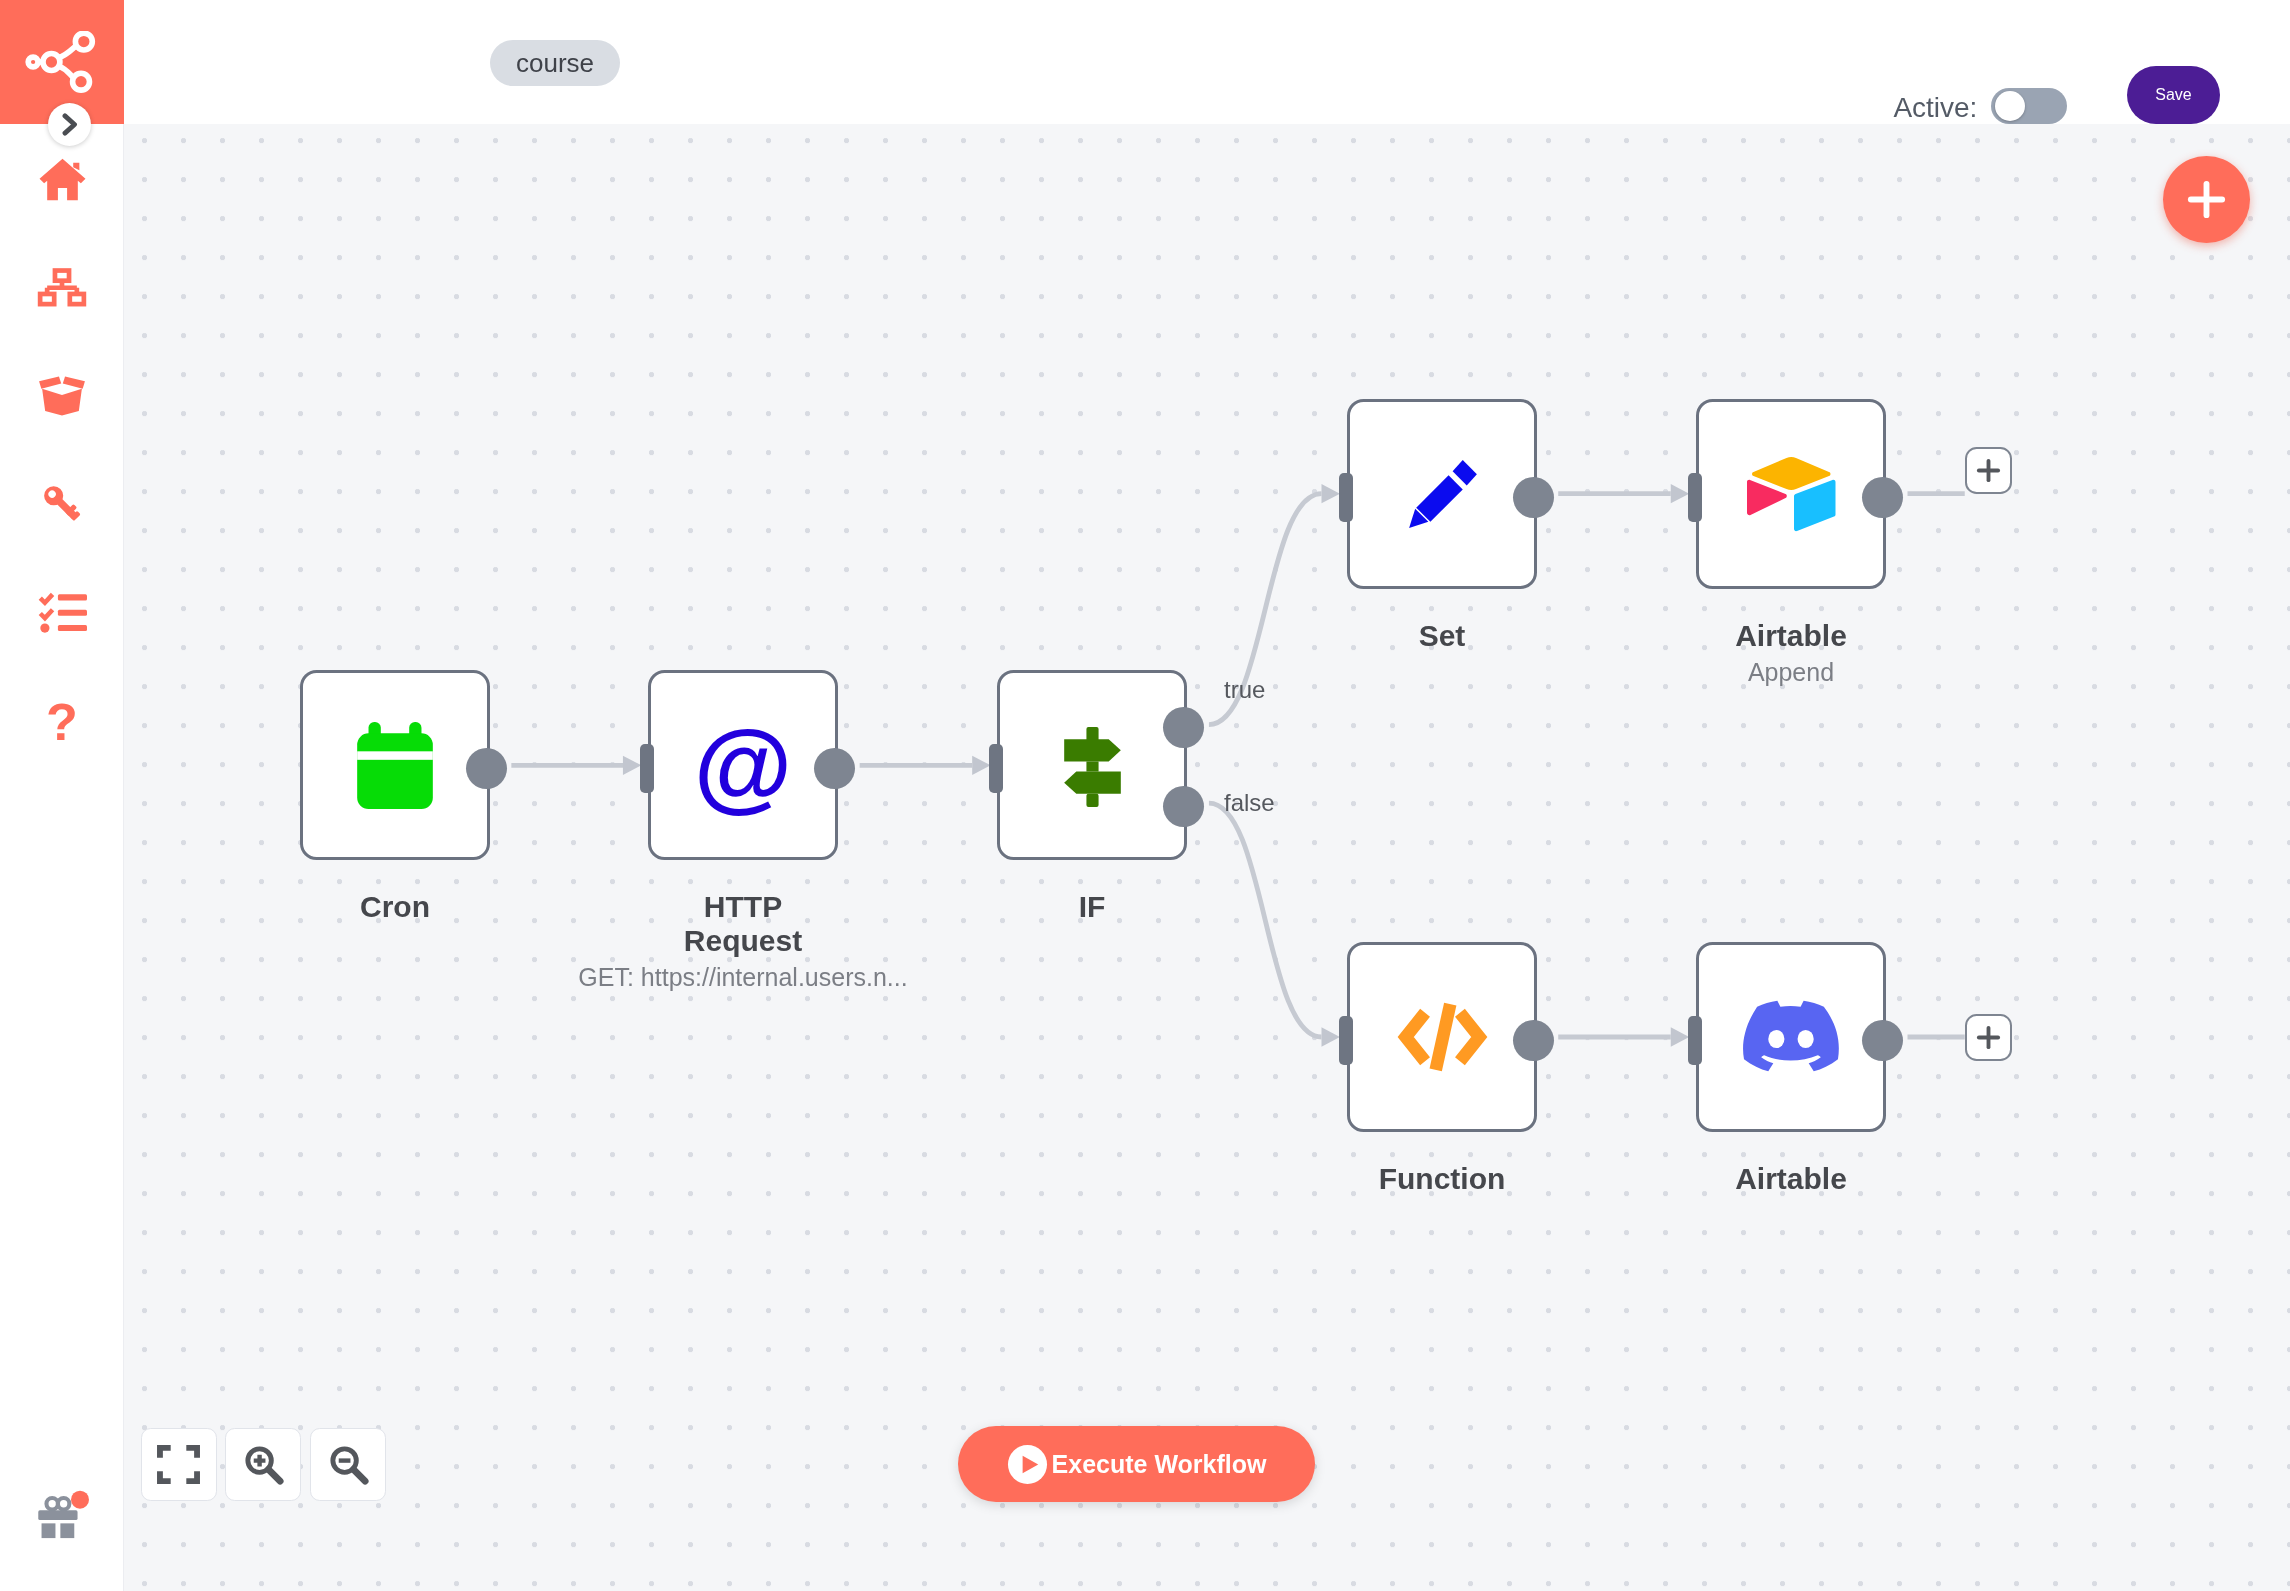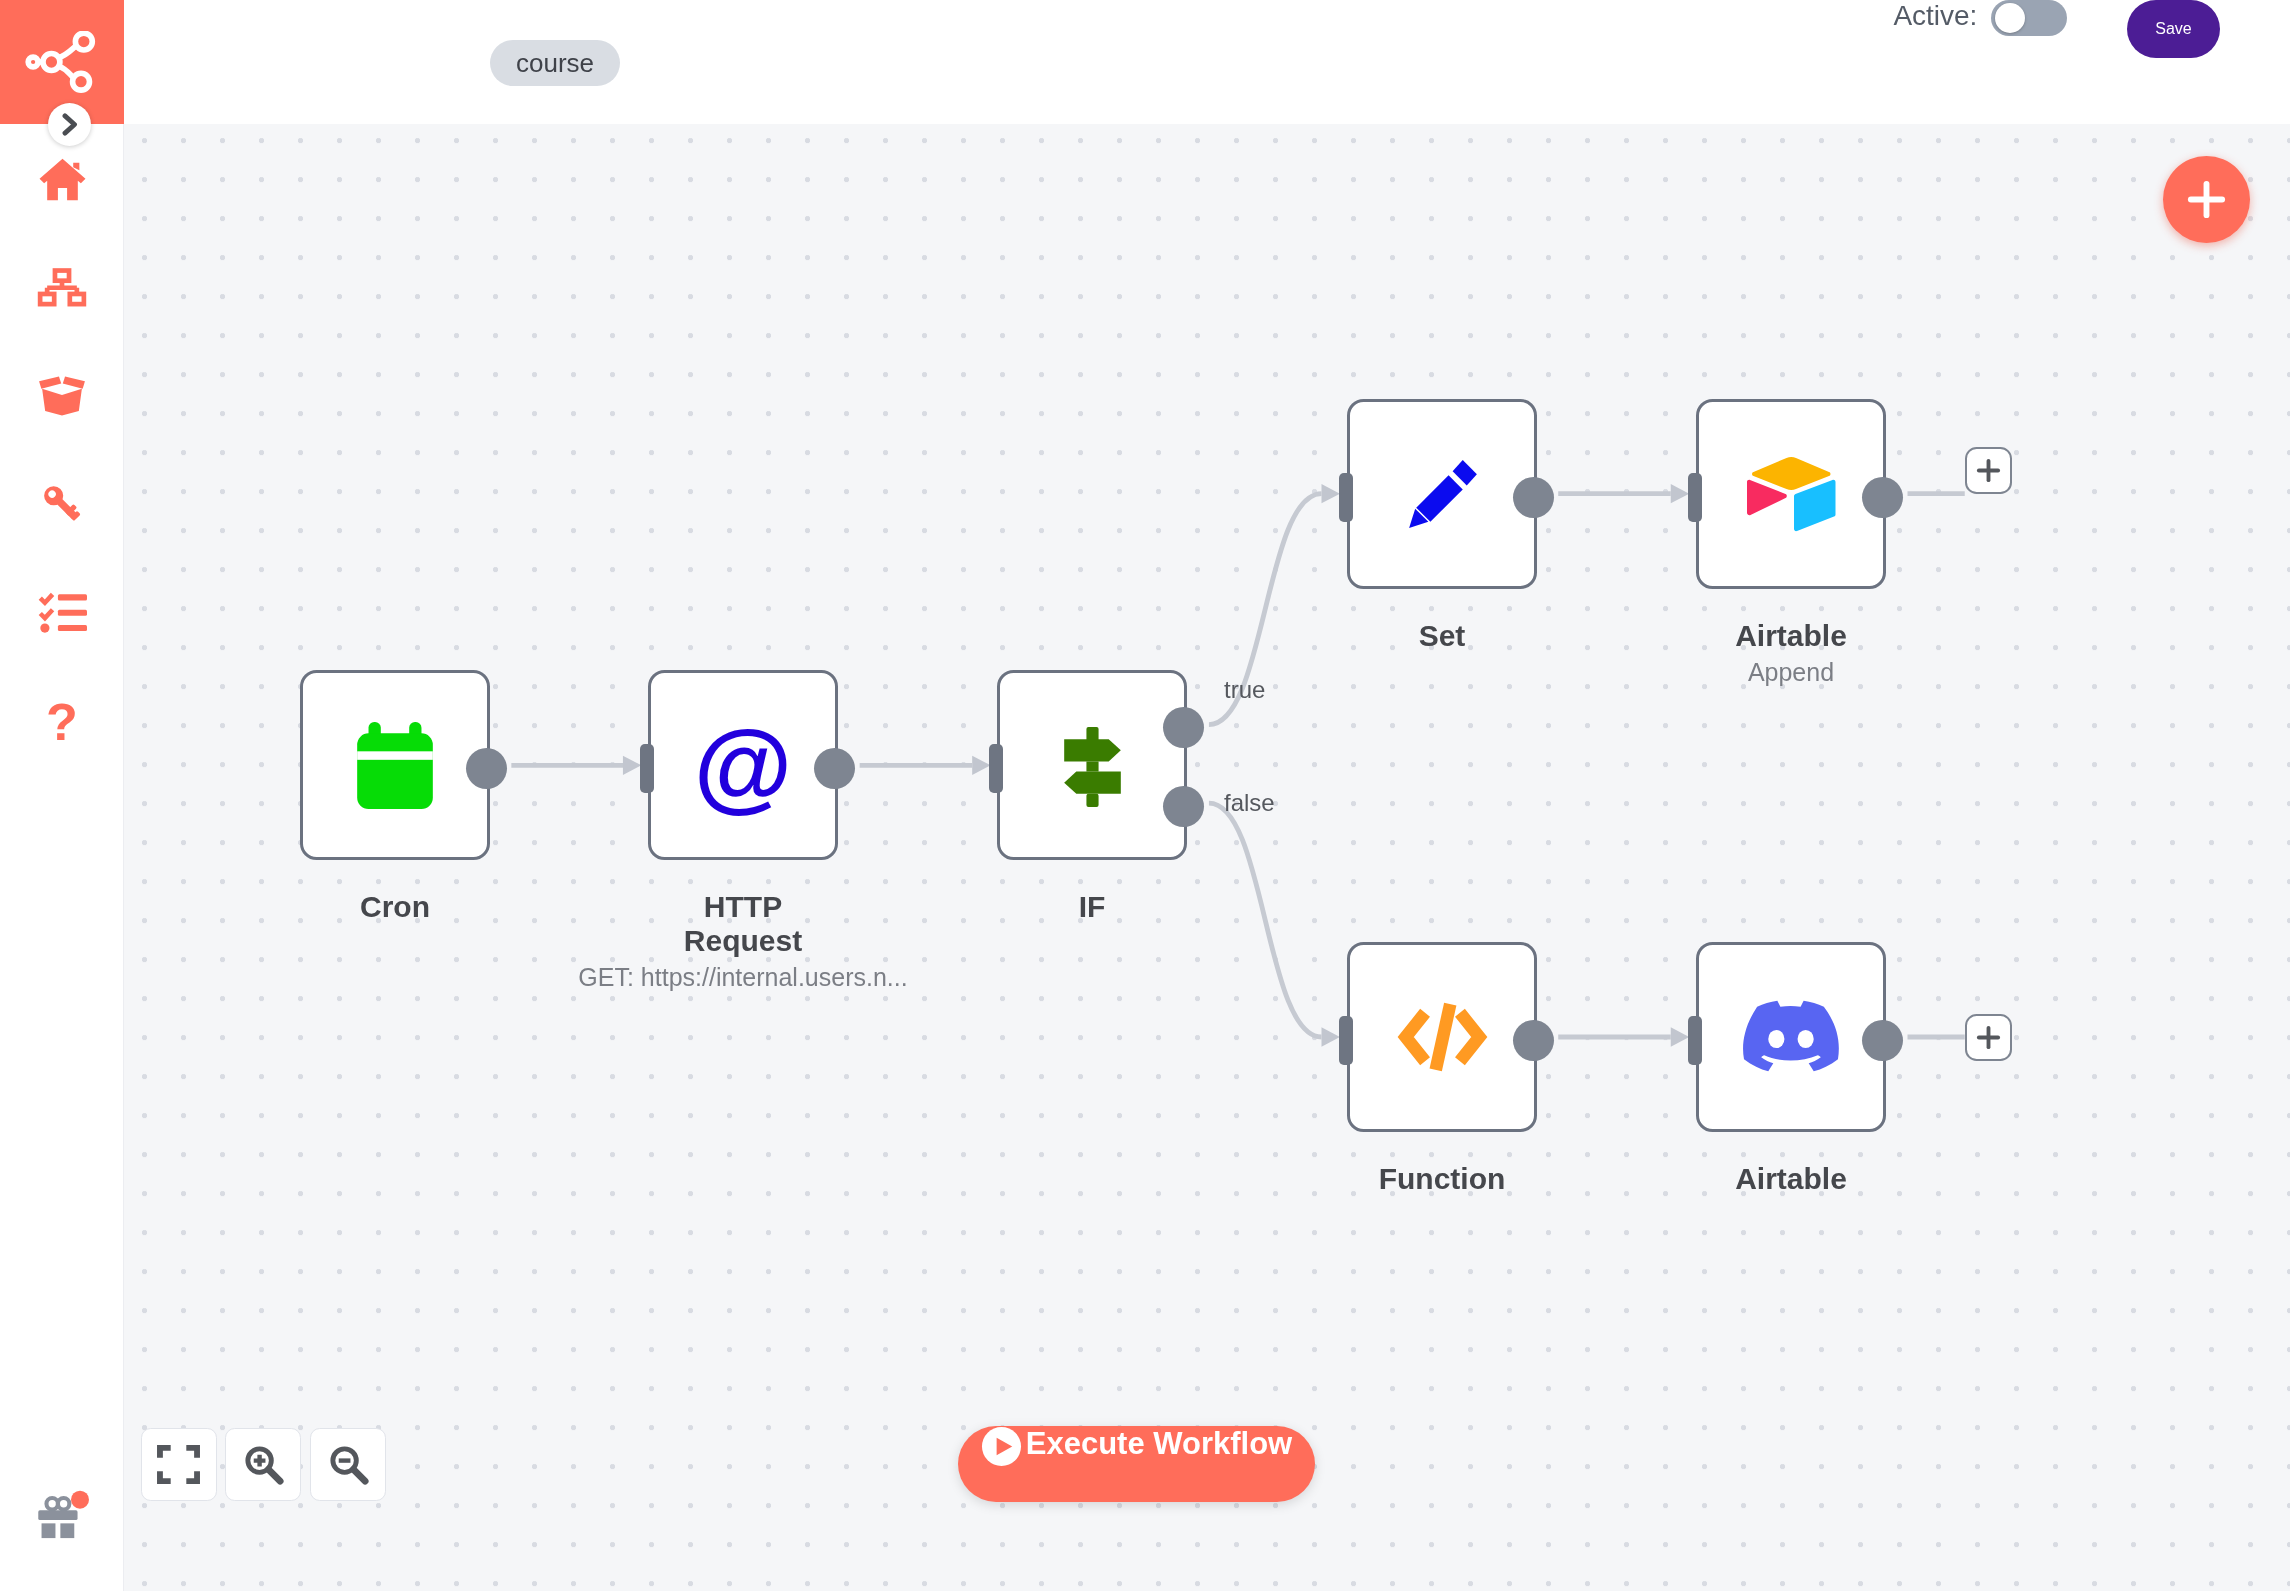--- a/index.html
+++ b/index.html
@@ -11,21 +11,21 @@
   .header { position:absolute; left:0; top:0; width:2290px; height:124px; background:#fff; z-index:6; }
   .logo { position:absolute; left:0; top:0; width:124px; height:124px; background:#ff6d5a;
     display:flex; align-items:center; justify-content:center; cursor:pointer; }
   .collapse-btn { position:absolute; left:48px; top:103px; width:43px; height:43px; border-radius:50%;
     background:#fff; box-shadow:0 1px 5.8px rgba(0,0,0,.2); z-index:40;
     display:flex; align-items:center; justify-content:center; }
   .wf-title { position:absolute; left:192px; top:0; height:124px; display:flex; align-items:center;
     font-size:32px; color:#2c2d31; }
   .wf-badge { position:absolute; left:490px; top:40px; height:46px; padding:0 26px; border-radius:23px;
     background:#d9dde3; color:#3f4249; font-size:26px; display:flex; align-items:center; }
-  .header-right { position:absolute; right:70px; top:0; height:124px; display:flex; align-items:flex-start; }
+  .header-right { position:absolute; right:70px; top:0; height:124px; display:flex; align-items:flex-end; }
   .active-label { font-size:28px; color:#545b66; margin-right:13.6px; }
   .toggle { width:76px; height:36px; border-radius:18.4px; background:#9aa4b3; position:relative; cursor:pointer; }
   .toggle-knob { position:absolute; left:3.9px; top:2.9px; width:30px; height:30px; border-radius:50%; background:#fff;
     box-shadow:0 1px 2.9px rgba(0,0,0,.25); }
   .save-btn { margin-left:60px; width:93px; height:58px; border-radius:29px; background:#4c1d95; border:none;
     color:#fff; font-size:16px; font-weight:500; display:flex; align-items:center; justify-content:center; cursor:pointer;
     font-family:inherit; }
 
   
   .sidebar { position:absolute; left:0; top:124px; width:124px; height:1467px; background:#fff;
@@ -73,22 +73,22 @@
 
   .big-add { position:absolute; left:2039px; top:32px; width:87px; height:87px; border-radius:50%;
     background:#ff6d5a; color:#fff; display:flex; align-items:center; justify-content:center;
     box-shadow:0 2.9px 9.7px rgba(234,90,70,.45); cursor:pointer; }
 
   .zoom-btn { position:absolute; top:1304px; width:76px; height:73px; background:#fff;
     border:1.9px solid #e1e4ea; border-radius:9.7px; display:flex; align-items:center; justify-content:center; cursor:pointer; }
   #zoom-fit { left:16.5px; } #zoom-in { left:101px; } #zoom-out { left:186px; }
 
   .execute-btn { position:absolute; left:834px; top:1302px; width:357px; height:76px; border-radius:38px;
-    background:#ff6d5a; border:none; color:#fff; font-size:31px; font-weight:600; font-family:inherit;
-    display:flex; justify-content:center; gap:4px; cursor:pointer;
+    background:#ff6d5a; border:none; color:#fff; font-size:25px; font-weight:600; font-family:inherit;
+    display:flex; align-items:center; justify-content:center; gap:4px; cursor:pointer;
     box-shadow:0 2.9px 11.6px rgba(0,0,0,.13); }
 </style>
 </head>
 <body>
 
 <div class="stage">
 
   <div class="header">
     <div class="logo">
       <svg width="74" height="62" viewBox="0 0 104 88">

